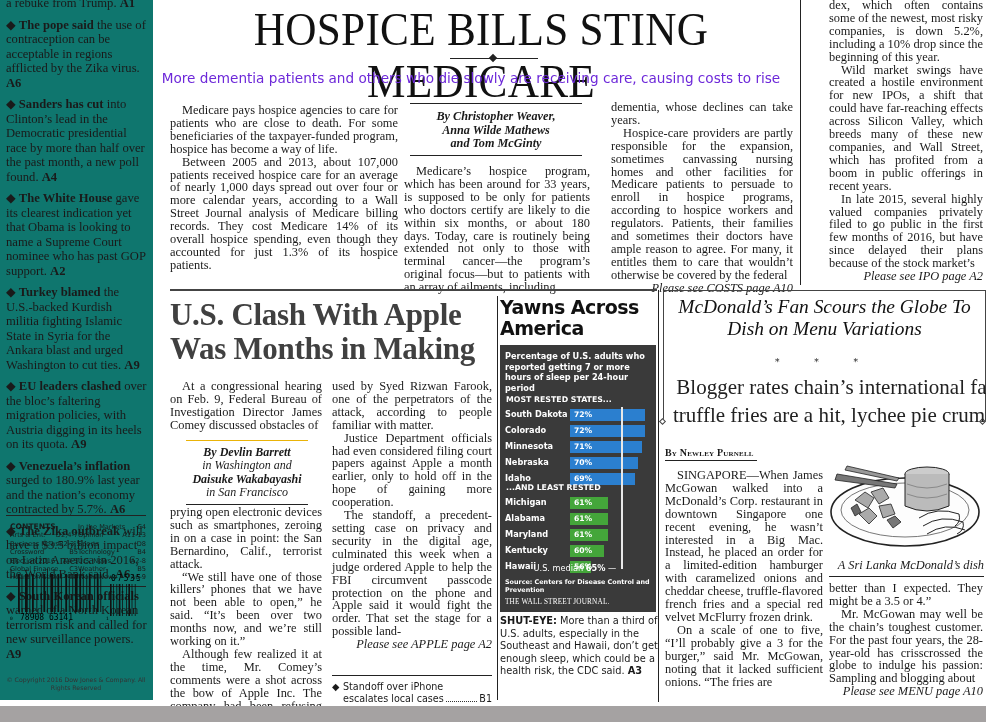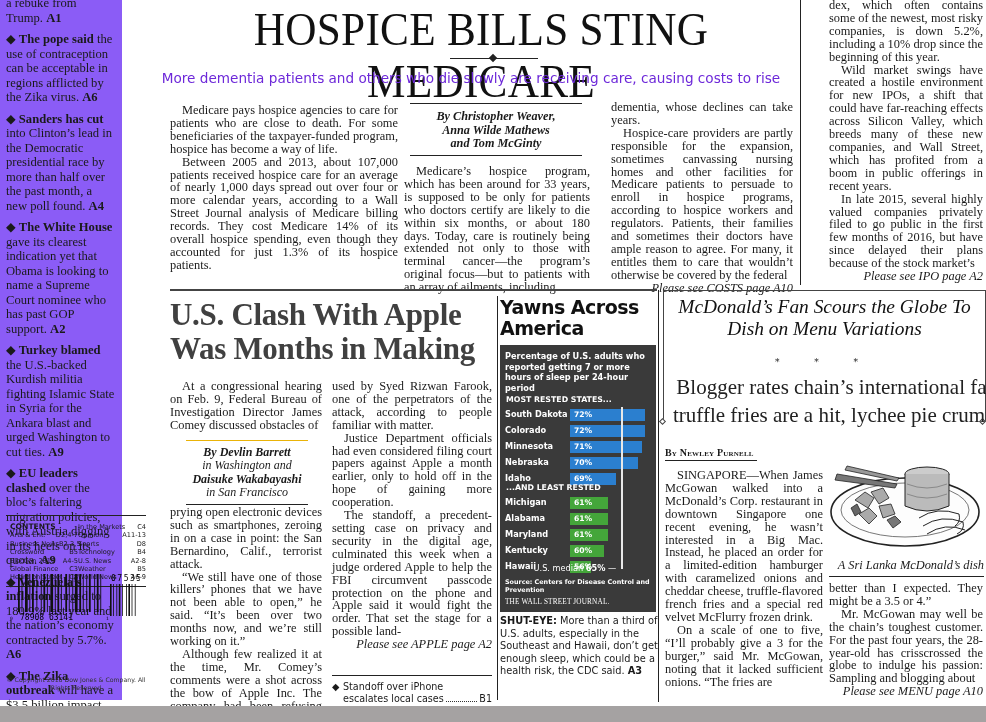--- a/index.html
+++ b/index.html
@@ -1,20 +1,20 @@
 <!DOCTYPE html>
 <html><head>
 <meta charset="utf-8">
 <style>
   * { box-sizing: border-box; margin: 0; padding: 0; }
   html, body { width: 986px; height: 722px; overflow: hidden; background: #ffffff; }
   body { position: relative; font-family: "DejaVu Serif", serif; color: #1a1a1a; }
 
   
-  #rail { position: absolute; left: 0; top: 0; width: 122px; height: 700px; background: #8b5cf6; padding: 0 6px 0 6px; }
+  #rail { position: absolute; left: 0; top: 0; width: 153px; height: 700px; background: #0f766e; padding: 0 6px 0 6px; }
   #rail .brief { font-family: "Liberation Serif", serif; font-size: 12.6px; line-height: 14.5px; margin-bottom: 7px; }
   #rail .brief b { font-weight: bold; }
   #rail .brief .pg { font-weight: bold; }
   #rail .first { margin-top: -4px; }
   #contents { position: absolute; left: 6px; top: 515px; width: 140px; border-top: 1.5px solid #222; border-bottom: 1.5px solid #222; padding: 7px 0 4px 0; font-family: "DejaVu Sans", sans-serif; font-size: 6.6px; line-height: 8.4px; display: flex; justify-content: flex-end; }
   #contents .col { width: 68px; }
   #contents .title { font-weight: bold; font-size: 7.6px; }
   #contents .row { display: flex; justify-content: space-between; white-space: nowrap; }
   #barcode { position: absolute; left: 10px; top: 572px; width: 130px; height: 50px; }
   #copyright { position: absolute; left: 6px; top: 676px; width: 140px; text-align: center; font-family: "DejaVu Sans", sans-serif; font-size: 6.2px; line-height: 8px; color: #333; }
@@ -311,21 +311,21 @@
       </div>
       <div class="lbl" style="top: 96px;">Minnesota</div>
       <div class="bar" style="top: 96px; left: 70px; width: 71.75px; background: rgb(43, 127, 207);">
         <span>71%</span>
       </div>
       <div class="lbl" style="top: 112px;">Nebraska</div>
       <div class="bar" style="top: 112px; left: 70px; width: 68.3333px; background: rgb(43, 127, 207);">
         <span>70%</span>
       </div>
       <div class="lbl" style="top: 128px;">Idaho</div>
-      <div class="bar" style="top: 128px; left: 70px; width: 46px; background: rgb(43, 127, 207);">
+      <div class="bar" style="top: 128px; left: 70px; width: 65px; background: rgb(43, 127, 207);">
         <span>69%</span>
       </div>
       <div class="sec" style="top: 138px;">...AND LEAST RESTED</div>
       <div class="lbl" style="top: 152px;">Michigan</div>
       <div class="bar" style="top: 152px; left: 70px; width: 37.5833px; background: rgb(68, 166, 58);">
         <span>61%</span>
       </div>
       <div class="lbl" style="top: 168px;">Alabama</div>
       <div class="bar" style="top: 168px; left: 70px; width: 37.5833px; background: rgb(68, 166, 58);">
         <span>61%</span>

